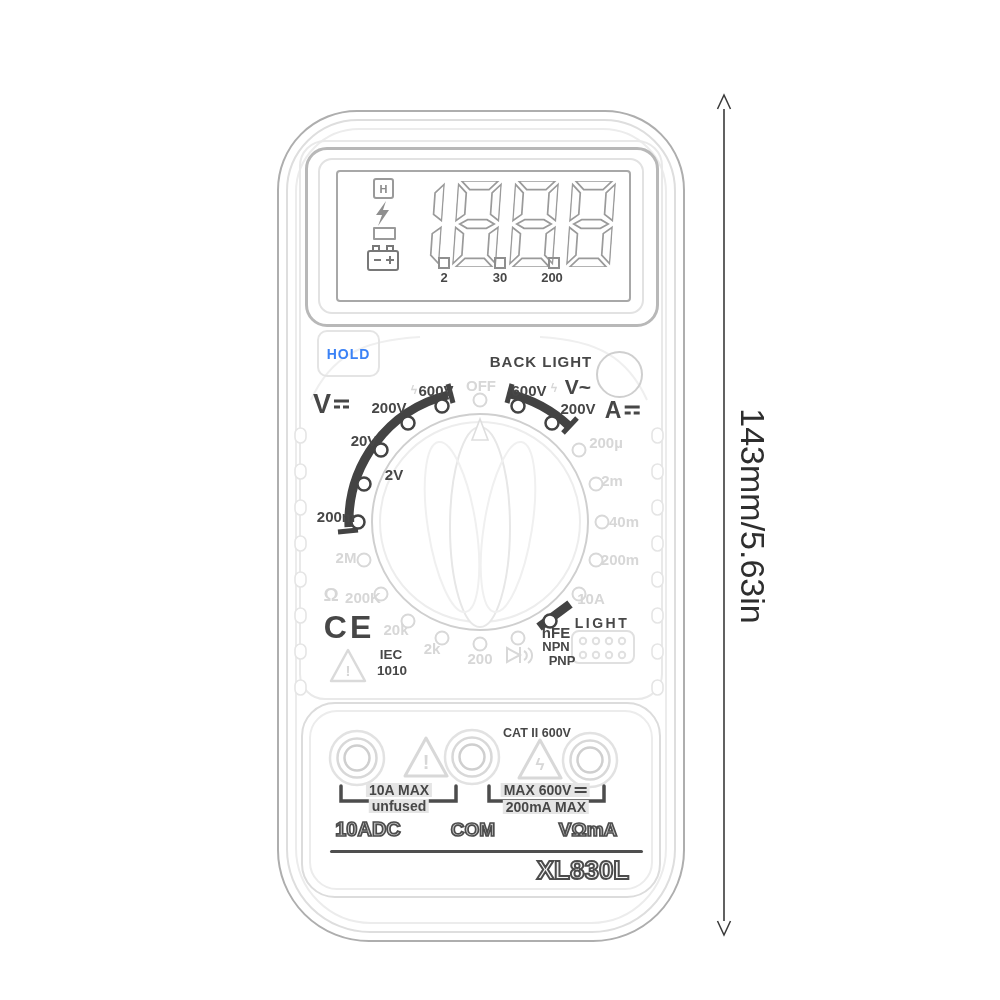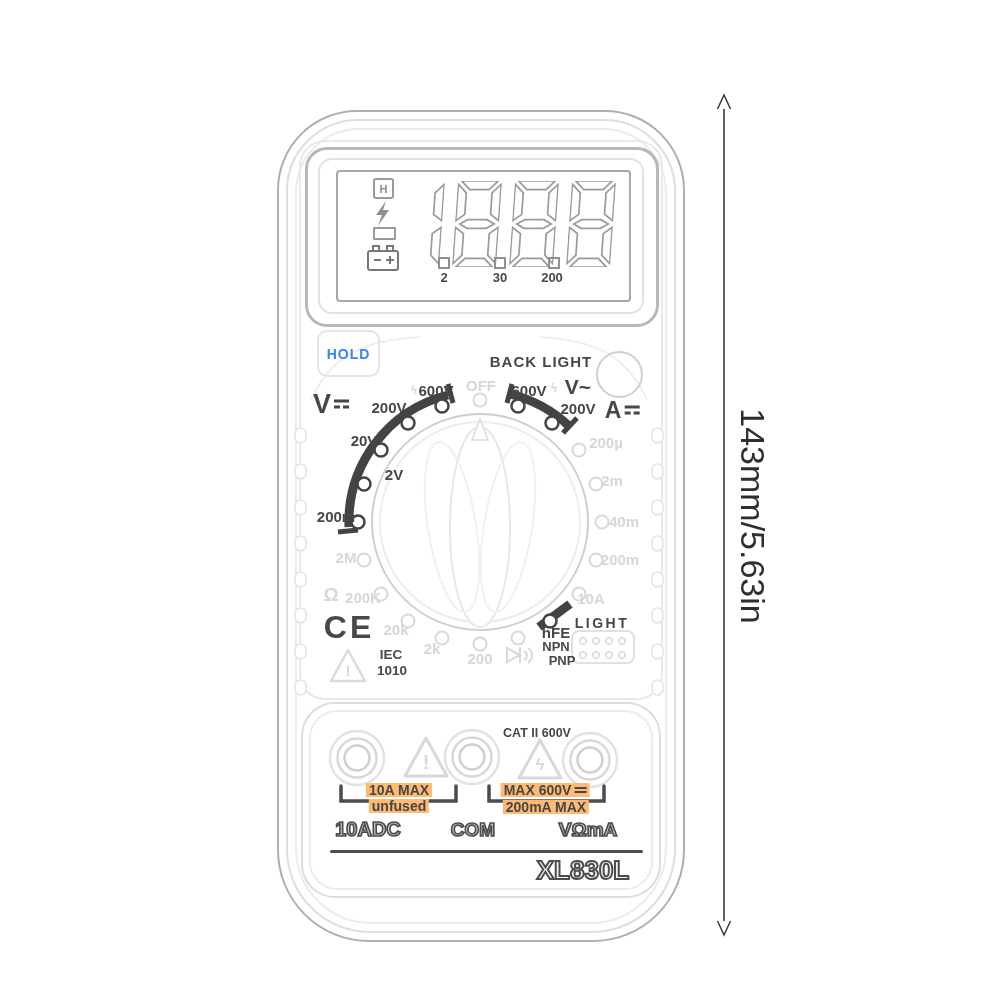--- a/index.html
+++ b/index.html
@@ -19,21 +19,21 @@
   .hold-btn{left:317px;top:330px;width:59px;height:43px;border:2px solid #e4e4e4;border-radius:10px;
             display:flex;align-items:center;justify-content:center;}
   .bl-btn{left:596px;top:351px;width:43px;height:43px;border:2px solid #cfcfcf;border-radius:50%;}
   .sep-line{left:330px;top:850px;width:313px;height:3px;background:#4f4f4f;border-radius:2px;}
   
   .lbl{position:absolute;transform:translate(-50%,-50%);font-weight:bold;white-space:nowrap;line-height:1;}
   .dark{color:#474747;}
   .faint{color:#d7d7d7;}
   .outline{color:#cfcfcf;-webkit-text-stroke:1.7px #4c4c4c;}
   .outline-big{color:#f4f4f4;-webkit-text-stroke:2px #4c4c4c;}
-  .wbg{background:#fdba74;padding:0 3px;}
+  .wbg{background:#e5e5e5;padding:0 3px;}
   
   .dcsym{display:inline-block;width:15px;}
   .dcsym i{display:block;height:0;border-top:3.5px solid currentColor;}
   .dcsym i + i{margin-top:3px;border-top:3px dashed currentColor;}
   .dcsym.small{width:12px;}
   .dcsym.small i{border-top-width:2.5px;}
   .dcsym.small i + i{margin-top:2px;border-top-width:2.5px;}
   .cmp{display:flex;align-items:center;gap:3px;}
   
   .h-ann{left:373px;top:178px;width:17px;height:17px;border:2px solid #9a9a9a;border-radius:3px;

